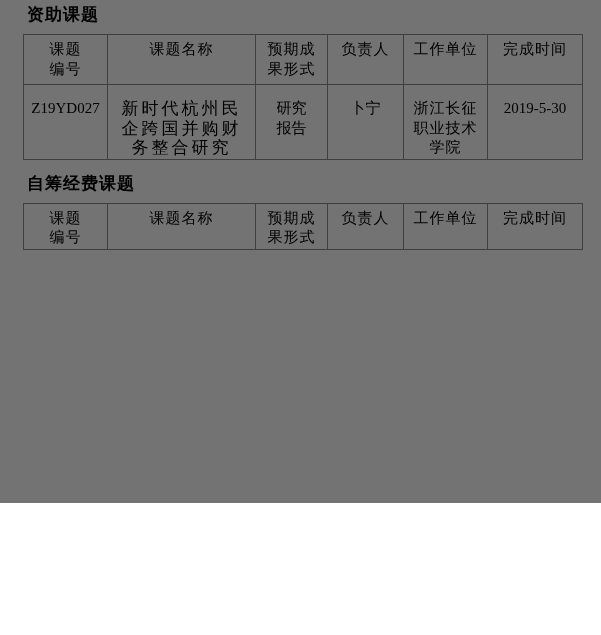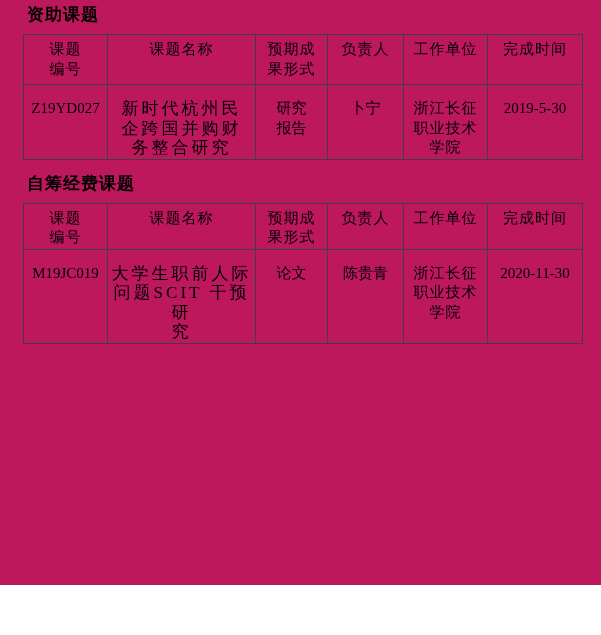--- a/index.html
+++ b/index.html
@@ -4,22 +4,22 @@
 <style>
   html, body {
     margin: 0;
     padding: 0;
     background: #ffffff;
     color: #000000;
     font-family: "Liberation Serif", "DejaVu Serif", serif;
   }
   .doc {
     width: 601px;
-    height: 585px;
-    background: #be185d;
+    height: 503px;
+    background: #737373;
     box-sizing: border-box;
     padding-top: 5px;
     overflow: hidden;
   }
   .section-heading {
     font-size: 17px;
     font-weight: bold;
     margin: 0 0 9px 27px;
     line-height: 20px;
     letter-spacing: 1px;
@@ -134,29 +134,17 @@
         <tr class="hdr">
           <th>课题
 编号</th>
           <th>课题名称</th>
           <th>预期成
 果形式</th>
           <th>负责人</th>
           <th>工作单位</th>
           <th>完成时间</th>
         </tr>
-        <tr class="r1">
-          <td class="project-code-cell">M19JC019</td>
-          <td class="project-title-cell">大学生职前人际
-问题SCIT 干预研
-究</td>
-          <td class="result-form-cell">论文</td>
-          <td class="leader-cell">陈贵青</td>
-          <td class="work-unit-cell">浙江长征
-职业技术
-学院</td>
-          <td class="completion-date-cell">2020-11-30</td>
-        </tr>
       </tbody>
     </table>
   </div>
 
 </div>
 
 </body></html>

